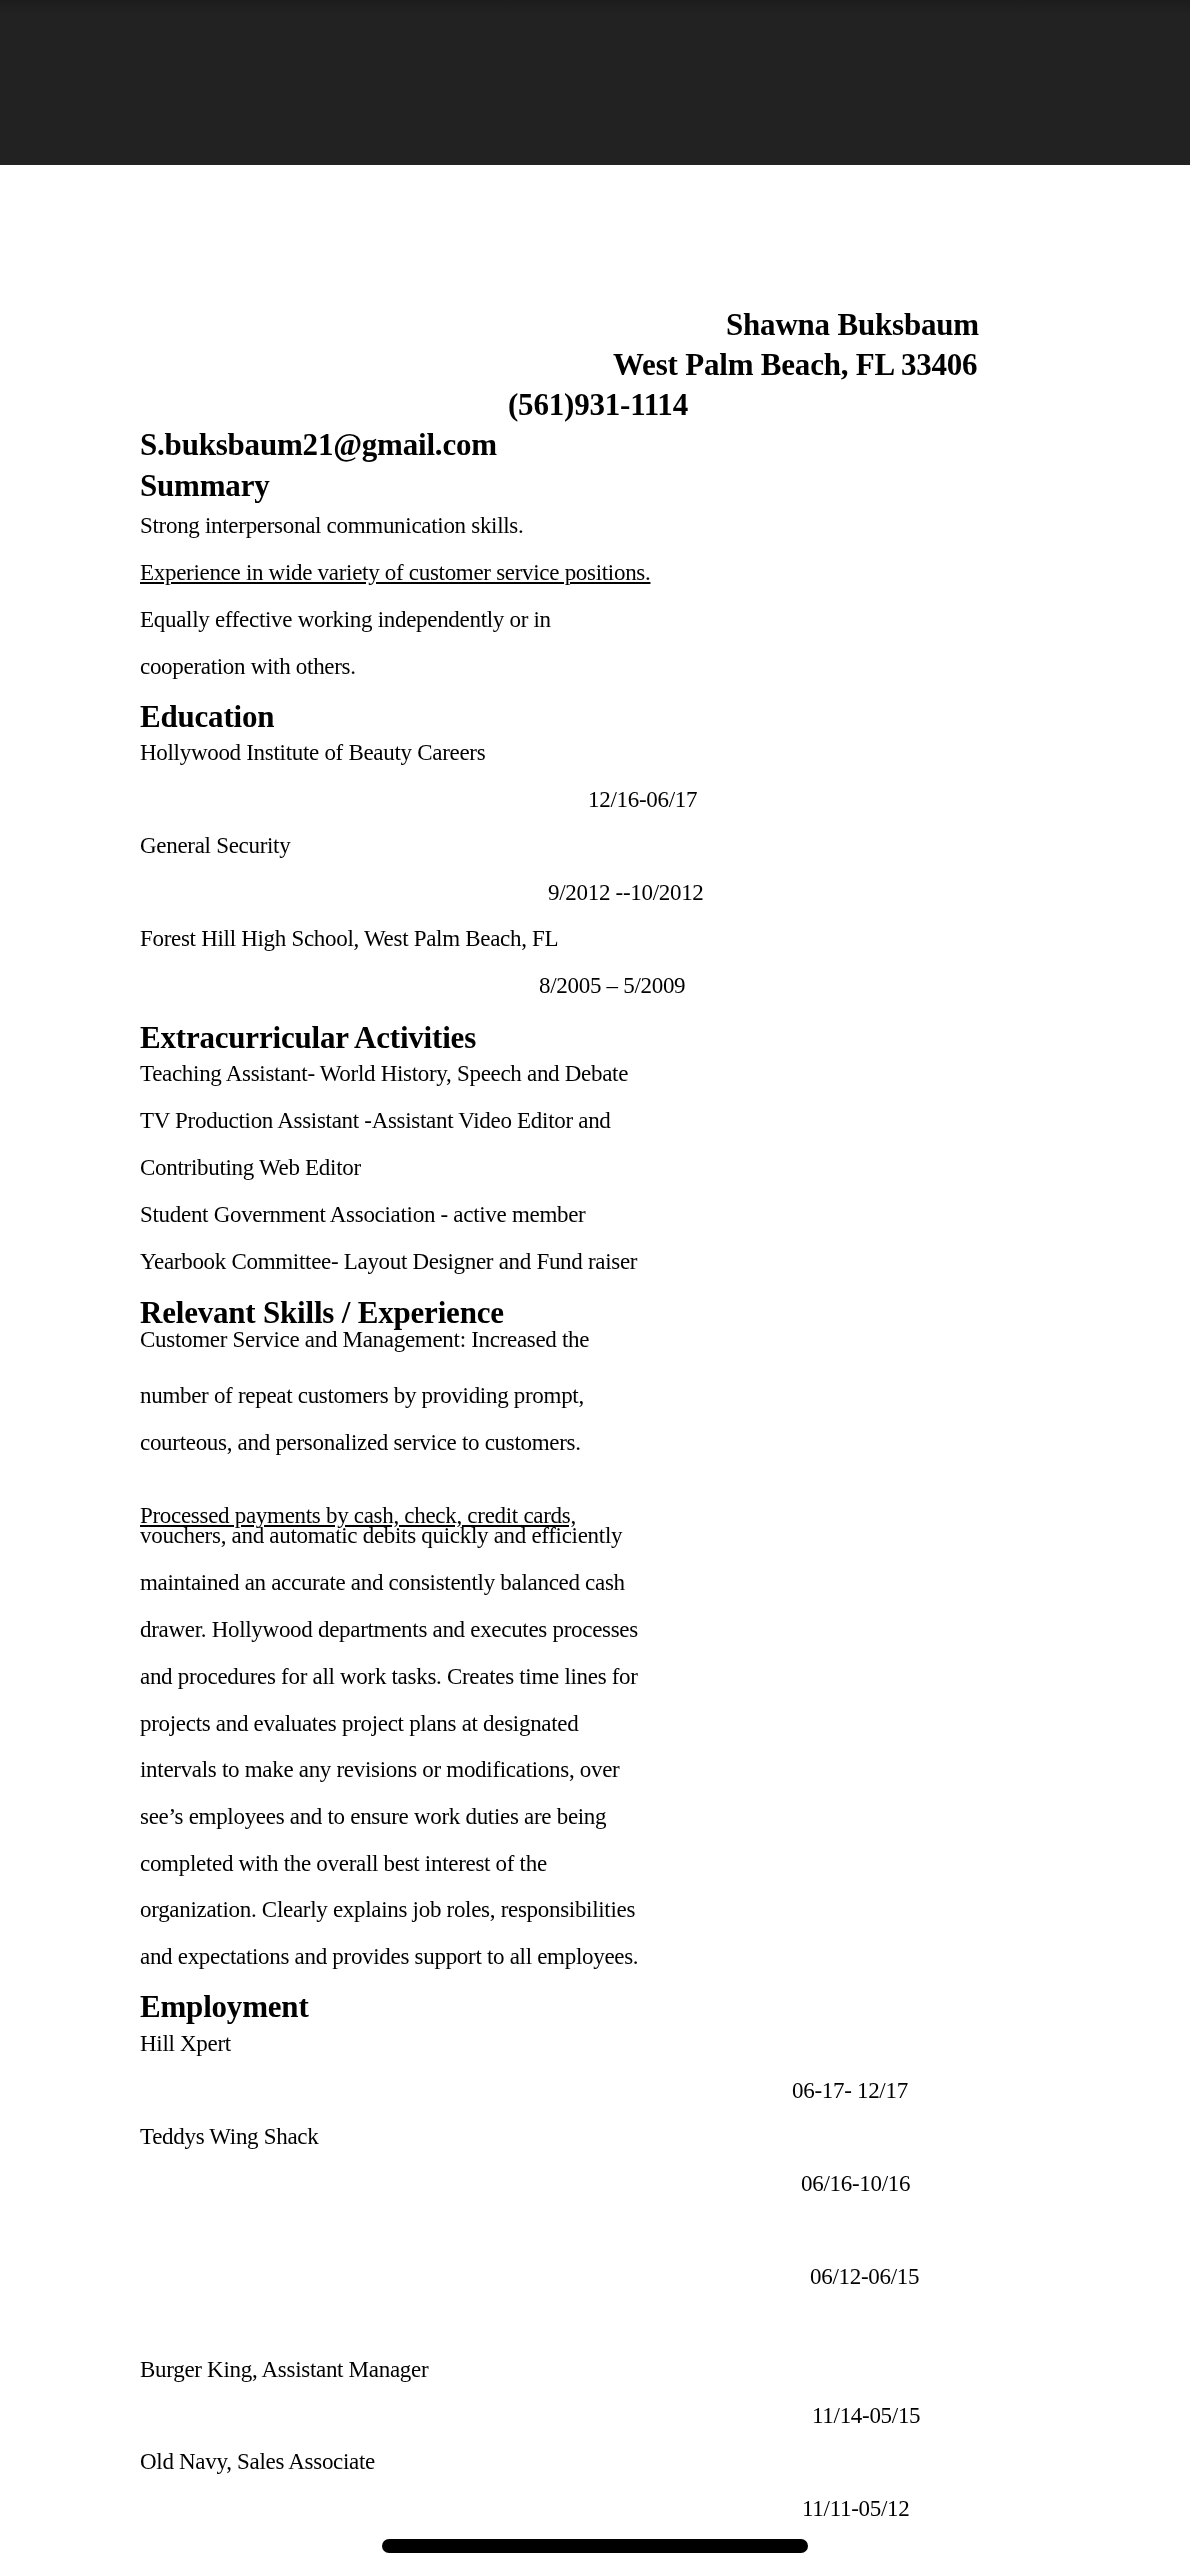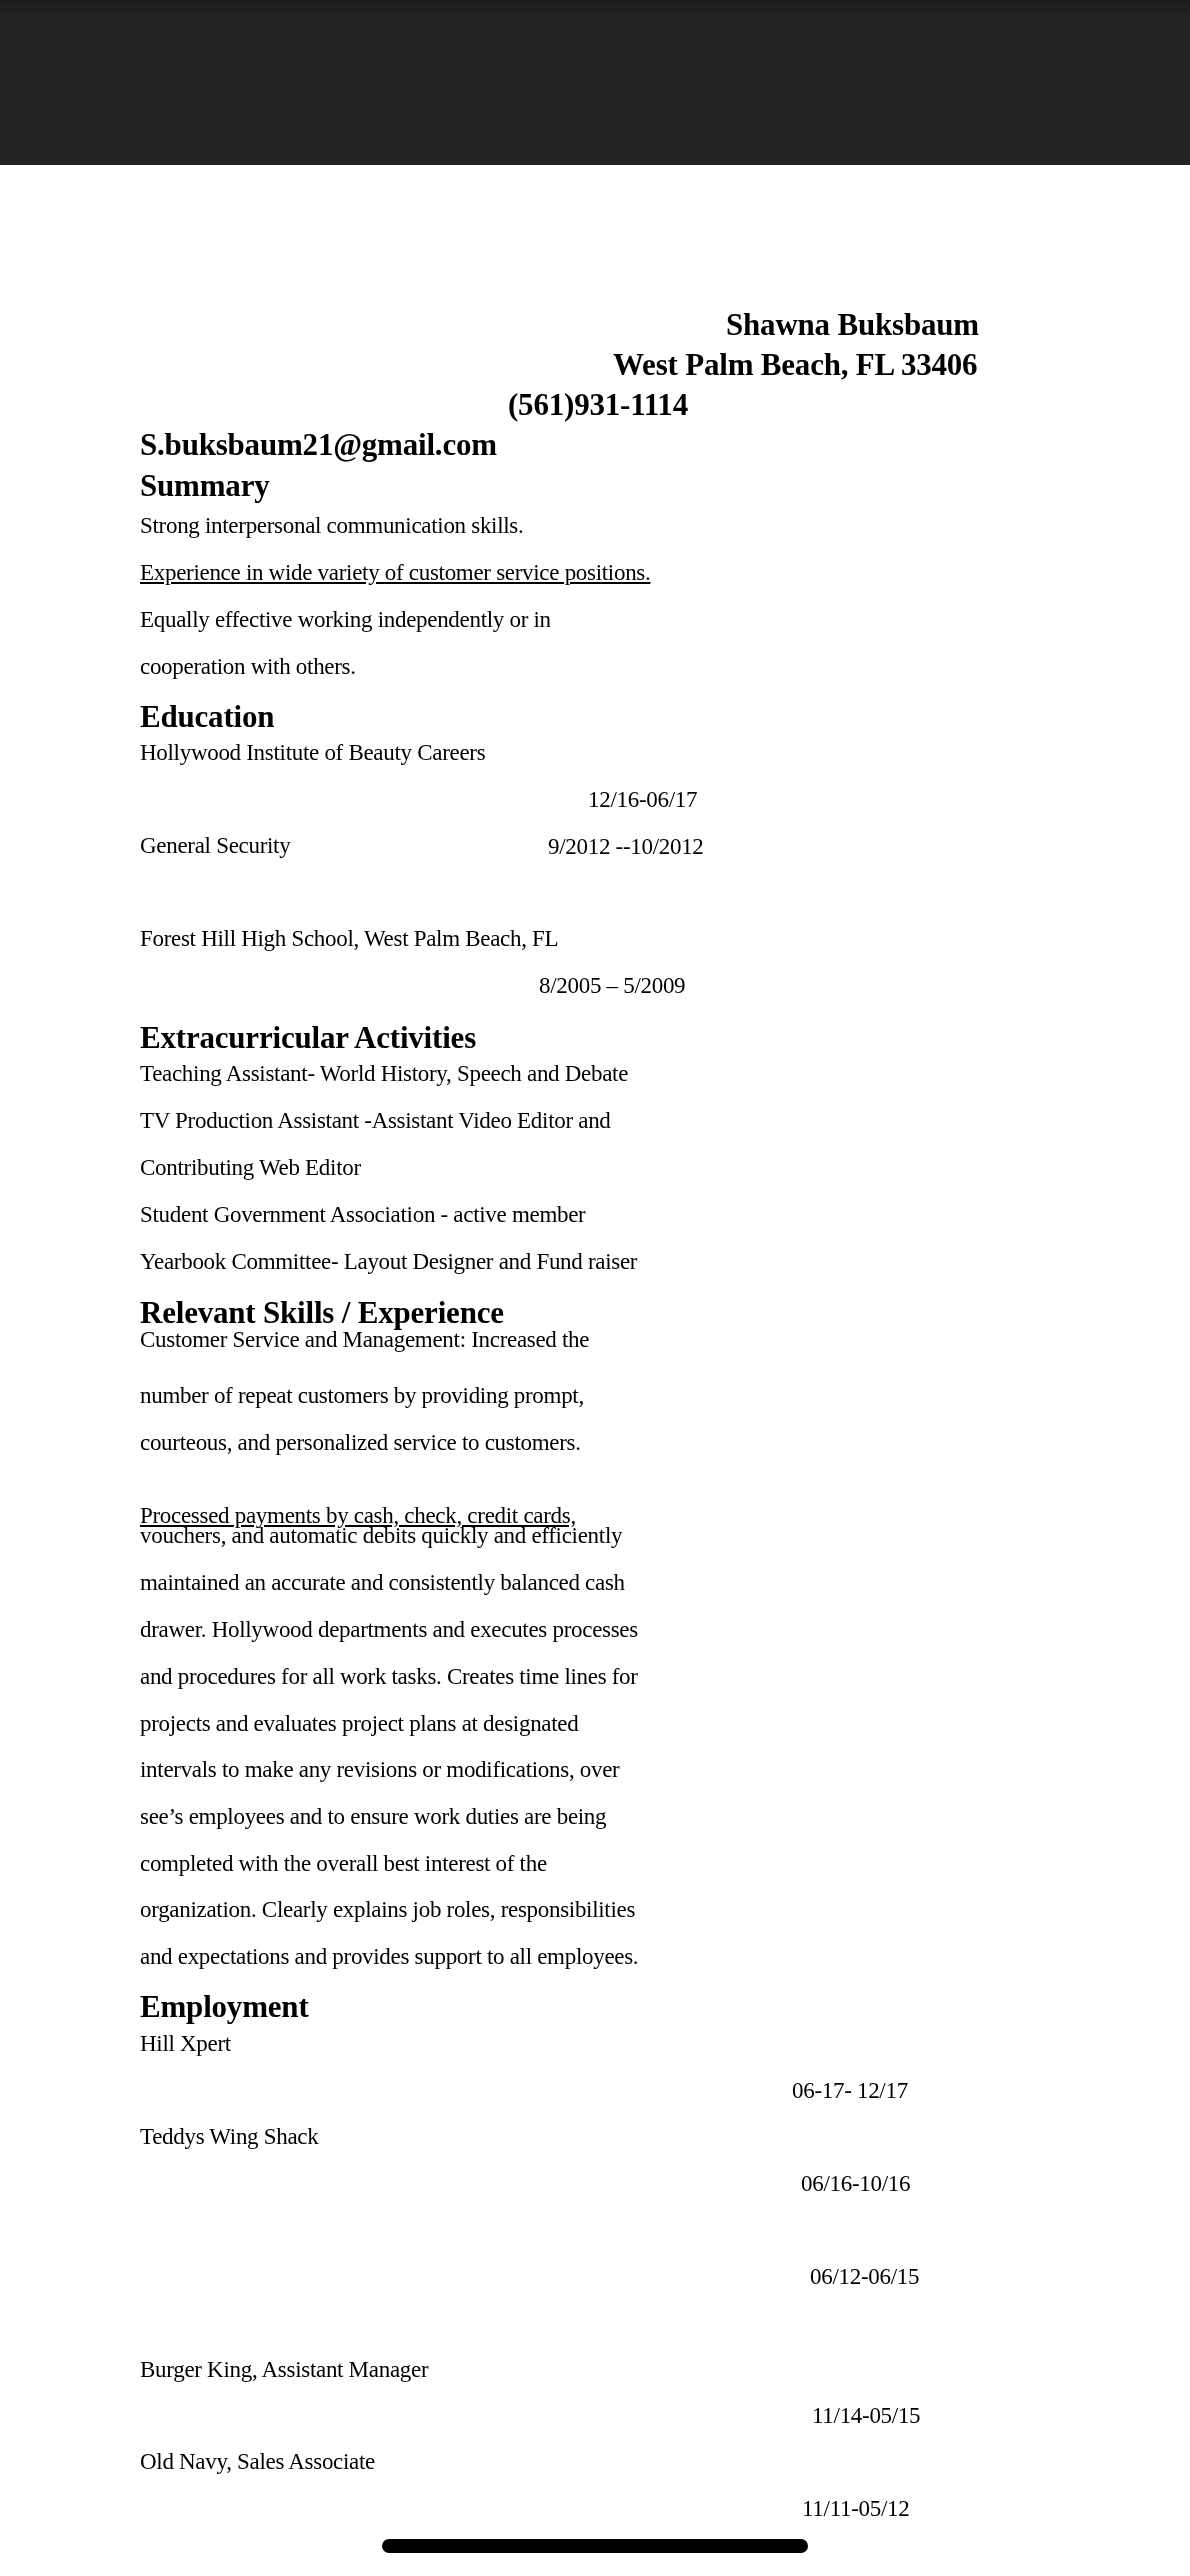--- a/index.html
+++ b/index.html
@@ -67,21 +67,21 @@
   <div class="line bold" style="left: 140px; top: 470px;">Summary</div>
   <div class="line body" style="left: 140px; top: 514px;">Strong interpersonal communication skills.</div>
   <div class="line body" style="left: 140px; top: 561px; text-decoration: underline;">Experience in wide variety of customer service positions.</div>
   <div class="line body" style="left: 140px; top: 608px;">Equally effective working independently or in</div>
   <div class="line body" style="left: 140px; top: 655px;">cooperation with others.</div>
 
   <div class="line bold" style="left: 140px; top: 701px;">Education</div>
   <div class="line body" style="left: 140px; top: 741px;">Hollywood Institute of Beauty Careers</div>
   <div class="line body" style="left: 588px; top: 788px;">12/16-06/17</div>
   <div class="line body" style="left: 140px; top: 834px;">General Security</div>
-  <div class="line body" style="left: 548px; top: 835px; text-align: center;">9/2012 --10/2012</div>
+  <div class="line body" style="left: 548px; top: 881px; text-align: center;">9/2012 --10/2012</div>
   <div class="line body" style="left: 140px; top: 927px;">Forest Hill High School, West Palm Beach, FL</div>
   <div class="line body" style="left: 539px; top: 974px;">8/2005 – 5/2009</div>
 
   <div class="line bold" style="left: 140px; top: 1022px;">Extracurricular Activities</div>
   <div class="line body" style="left: 140px; top: 1062px;">Teaching Assistant- World History, Speech and Debate</div>
   <div class="line body" style="left: 140px; top: 1109px;">TV Production Assistant -Assistant Video Editor and</div>
   <div class="line body" style="left: 140px; top: 1156px;">Contributing Web Editor</div>
   <div class="line body" style="left: 140px; top: 1203px;">Student Government Association - active member</div>
   <div class="line body" style="left: 140px; top: 1250px;">Yearbook Committee- Layout Designer and Fund raiser</div>
 

